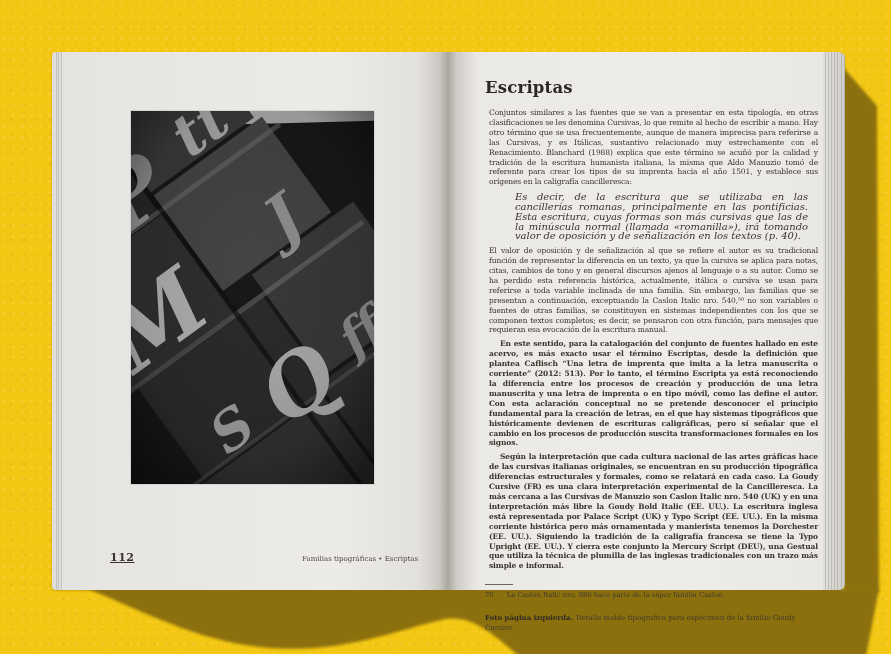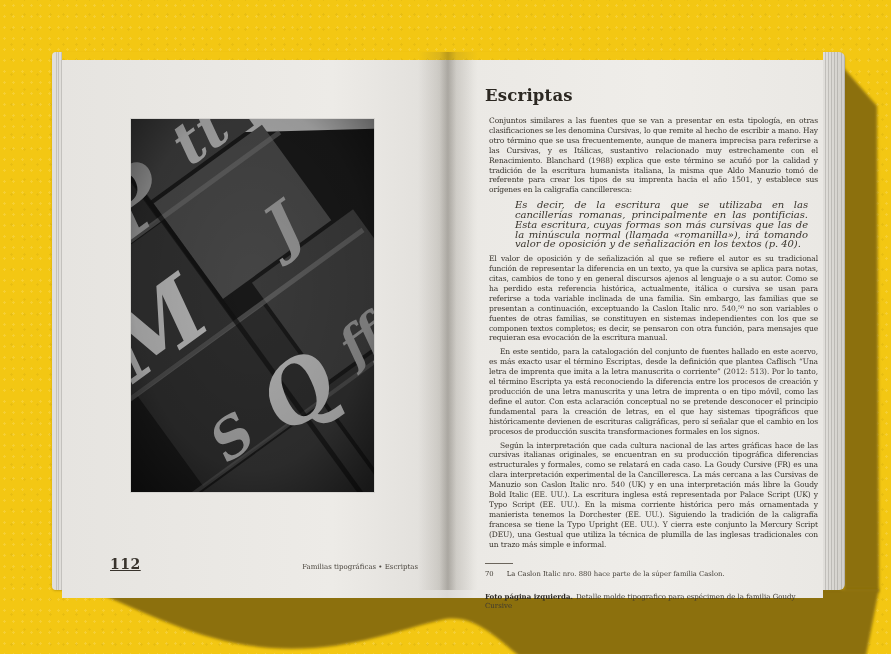--- a/index.html
+++ b/index.html
@@ -23,21 +23,21 @@
   .edge-left{
     left:0;width:10px;border-radius:4px 0 0 4px;
     background-image:repeating-linear-gradient(90deg,#E0DEDA 0px,#E0DEDA 1.6px,#C3C1BD 1.6px,#C3C1BD 2.4px);
   }
   .edge-right{
     right:0;width:22px;border-radius:0 6px 6px 0;
     background-image:
       linear-gradient(90deg, rgba(0,0,0,0) 0%, rgba(90,85,70,0.12) 100%),
       repeating-linear-gradient(90deg,#E1DFDB 0px,#E1DFDB 2.1px,#C2C0BC 2.1px,#C2C0BC 3.1px);
   }
-  .page{position:absolute;top:8px;height:100%;}
+  .page{position:absolute;top:0;height:100%;}
   .page-left{
     left:10px;width:386px;
     background:linear-gradient(90deg,#E6E4E0 0%,#EDEBE7 70%,#E1DFDB 97%,#DBD9D5 100%);
   }
   .page-right{
     left:396px;width:375px;
     background:linear-gradient(90deg,#DCDAD6 0%,#EBE9E5 7%,#EFEDE9 55%,#EAE8E4 100%);
   }
   .gutter{
     position:absolute;left:366px;top:0;width:60px;height:100%;pointer-events:none;
@@ -48,30 +48,30 @@
     box-shadow:0 0 0 1px rgba(0,0,0,0.08);
     background:#181818;
   }
   .photo svg{display:block;}
   .footer-row{
     position:absolute;bottom:26px;display:flex;align-items:baseline;justify-content:space-between;
     color:#46413A;
   }
   .page-left .footer-row{left:48px;width:308px;}
   .page-right .footer-row{left:37px;width:337px;}
-  .pagenum{font-weight:bold;font-size:14px;letter-spacing:0.5px;color:#38332C;text-decoration:underline;}
+  .pagenum{font-weight:bold;font-size:11px;letter-spacing:0.5px;color:#38332C;text-decoration:underline;}
   .running{font-size:7px;color:#4A453D;}
   .content{position:absolute;left:37px;top:26px;width:337px;color:#39342C;}
   .content h1{
     margin:0 0 11px 0;font-size:16.5px;font-weight:bold;color:#2C2822;letter-spacing:0.2px;
   }
   p.body{
     margin:4px;font-size:7.5px;line-height:9.9px;text-align:justify;letter-spacing:-0.1px;
   }
-  p.body.indent{text-indent:11px;}
+  p.body.indent{text-indent:11px;font-weight:bold;}
   p.quote{
     margin:5px 14px 5px 30px;font-style:italic;font-size:10px;line-height:9.8px;
     text-align:justify;letter-spacing:-0.05px;
   }
   .fn-rule{width:28px;border-top:1px solid #6B655C;margin:13px 0 6px 0;}
   .footnote{display:flex;gap:13px;font-size:6.8px;line-height:9px;color:#3E3931;}
   p.caption{margin:13px 0 0 0;font-size:7px;line-height:9.4px;color:#3E3931;}
   p.caption strong{margin-right:3px;color:#2E2A24;text-align:right;}
 </style>
 </head>

